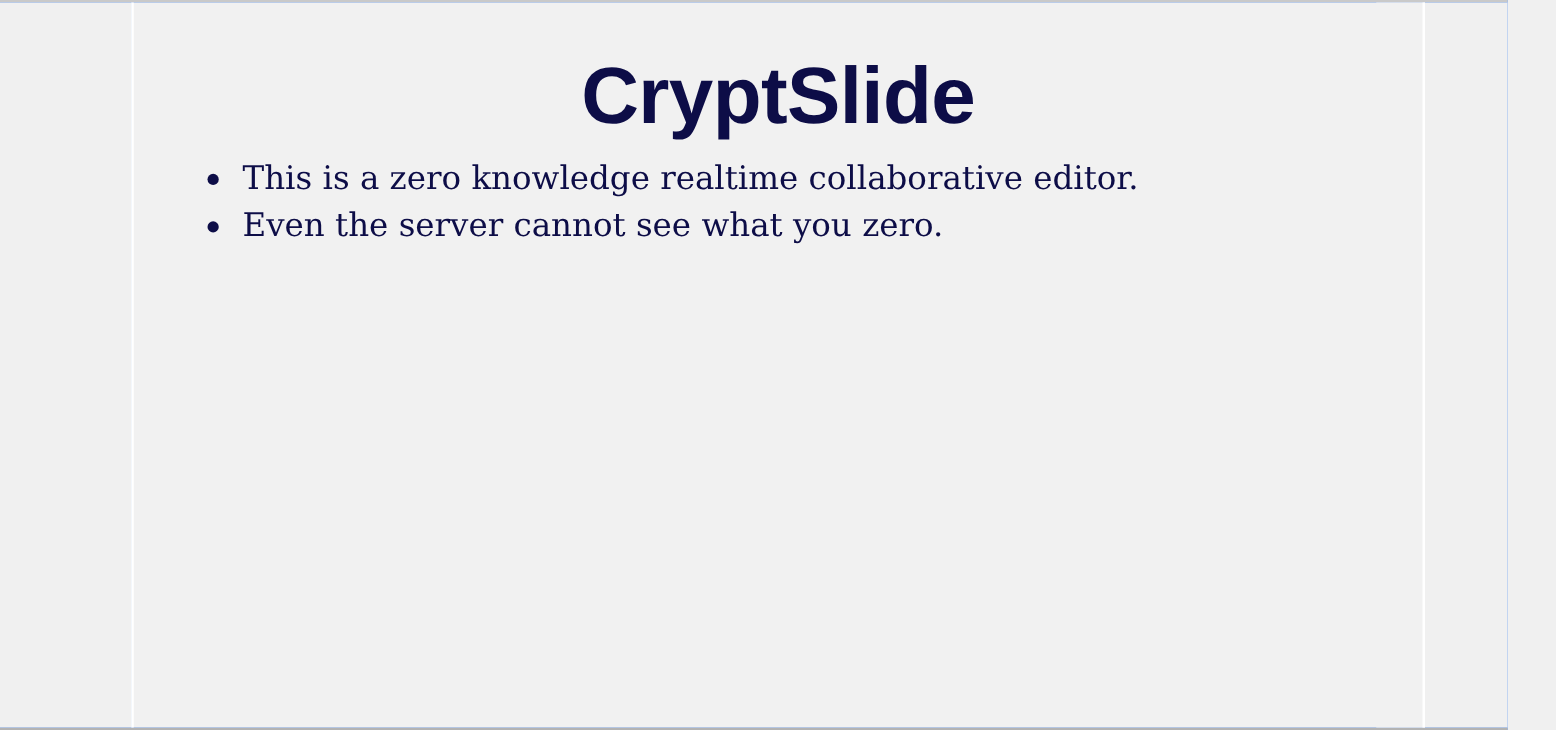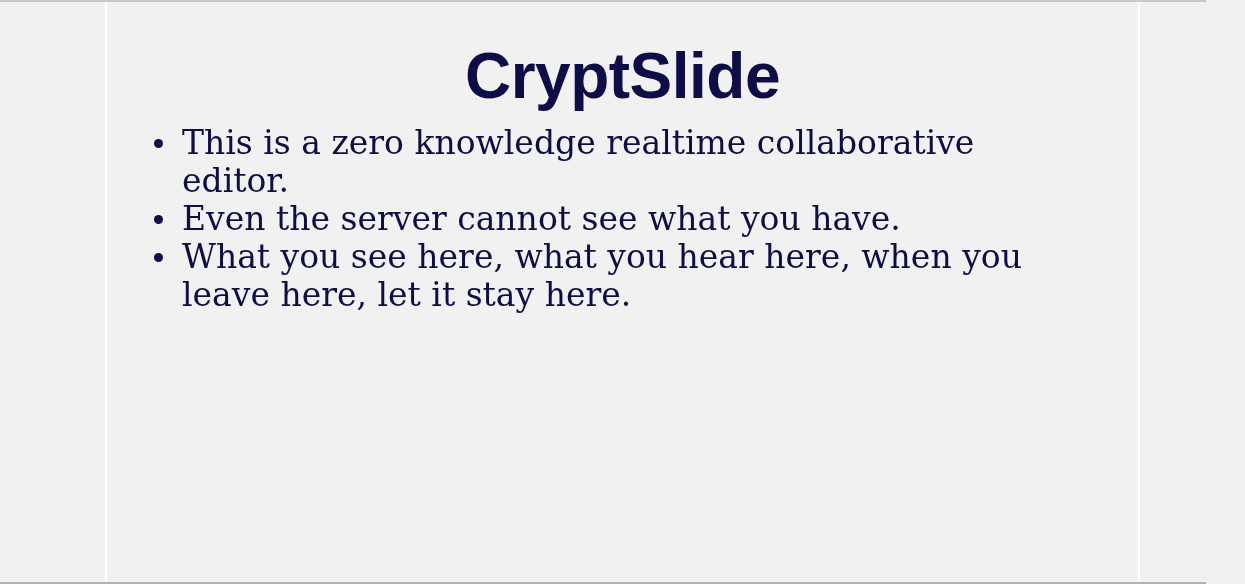--- a/index.html
+++ b/index.html
@@ -56,25 +56,25 @@
     font-family: "Liberation Sans", sans-serif;
     font-weight: bold;
     font-size: 64px;
     line-height: 1.0;
     color: #0d0d47;
     letter-spacing: -0.5px;
     padding-top: 42px;
   }
 
   #bullet-list {
-    margin: 0;
+    margin: 12px;
     padding: 0;
     list-style: none;
     font-family: "DejaVu Serif", "Liberation Serif", serif;
-    font-size: 33px;
+    font-size: 26px;
     line-height: 38px;
     color: #0d0d47;
     margin-top: 16px;
     padding-left: 45px;
     padding-right: 55px;
   }
 
   #bullet-list li {
     position: relative;
     padding-left: 30px;
@@ -107,22 +107,18 @@
 
     <h1 id="slide-title">CryptSlide</h1>
 
     <ul id="bullet-list">
       <li>
         <span class="bullet-dot"></span>
         <span class="bullet-text">This is a zero knowledge realtime collaborative editor.</span>
       </li>
       <li>
         <span class="bullet-dot"></span>
-        <span class="bullet-text">Even the server cannot see what you have.</span>
-      </li>
-      <li>
-        <span class="bullet-dot"></span>
-        <span class="bullet-text">What you see here, what you hear here, when you leave here, let it stay here.</span>
+        <span class="bullet-text">Even the server cannot see what you zero.</span>
       </li>
     </ul>
 
   </div>
 </div>
 
 </body></html>

